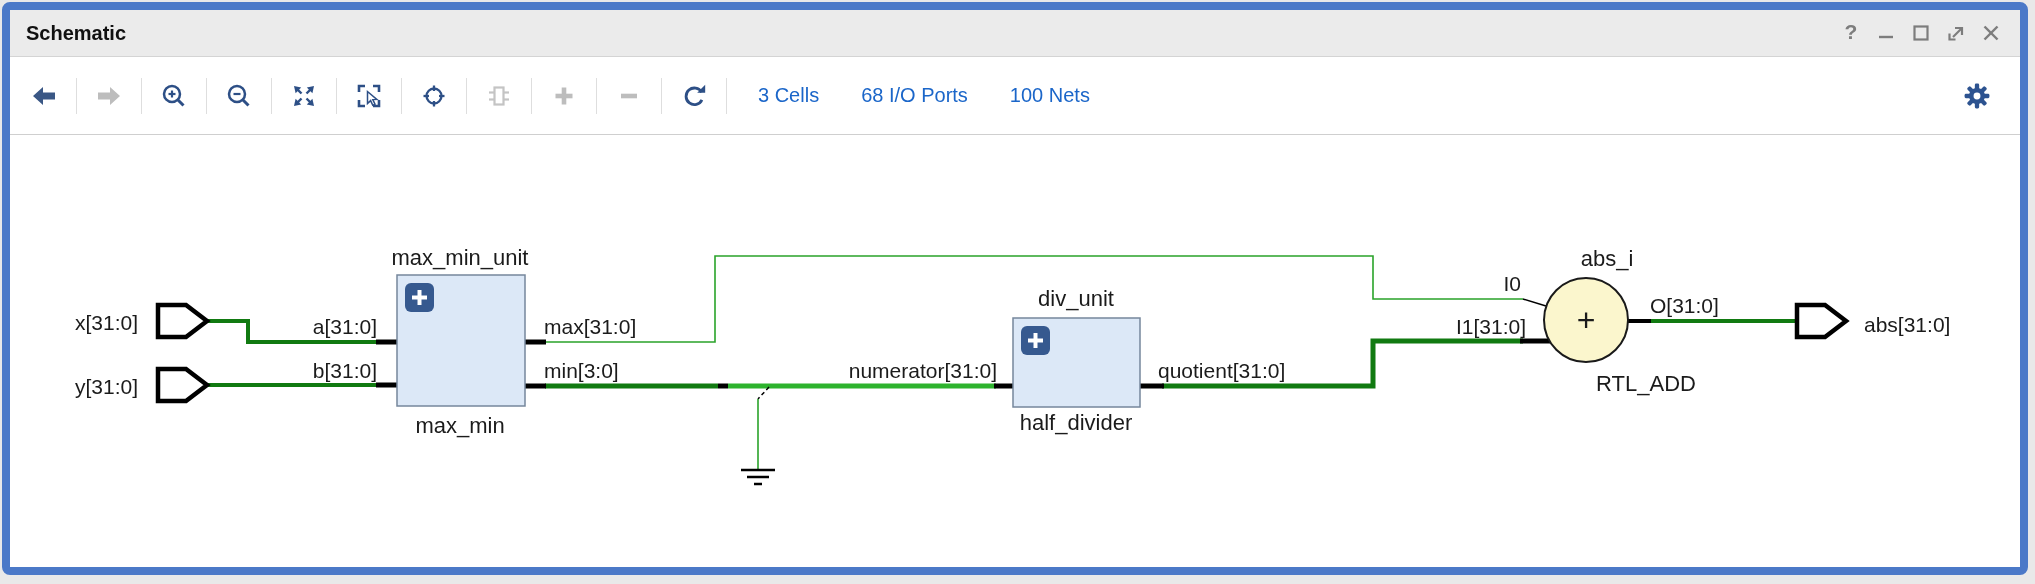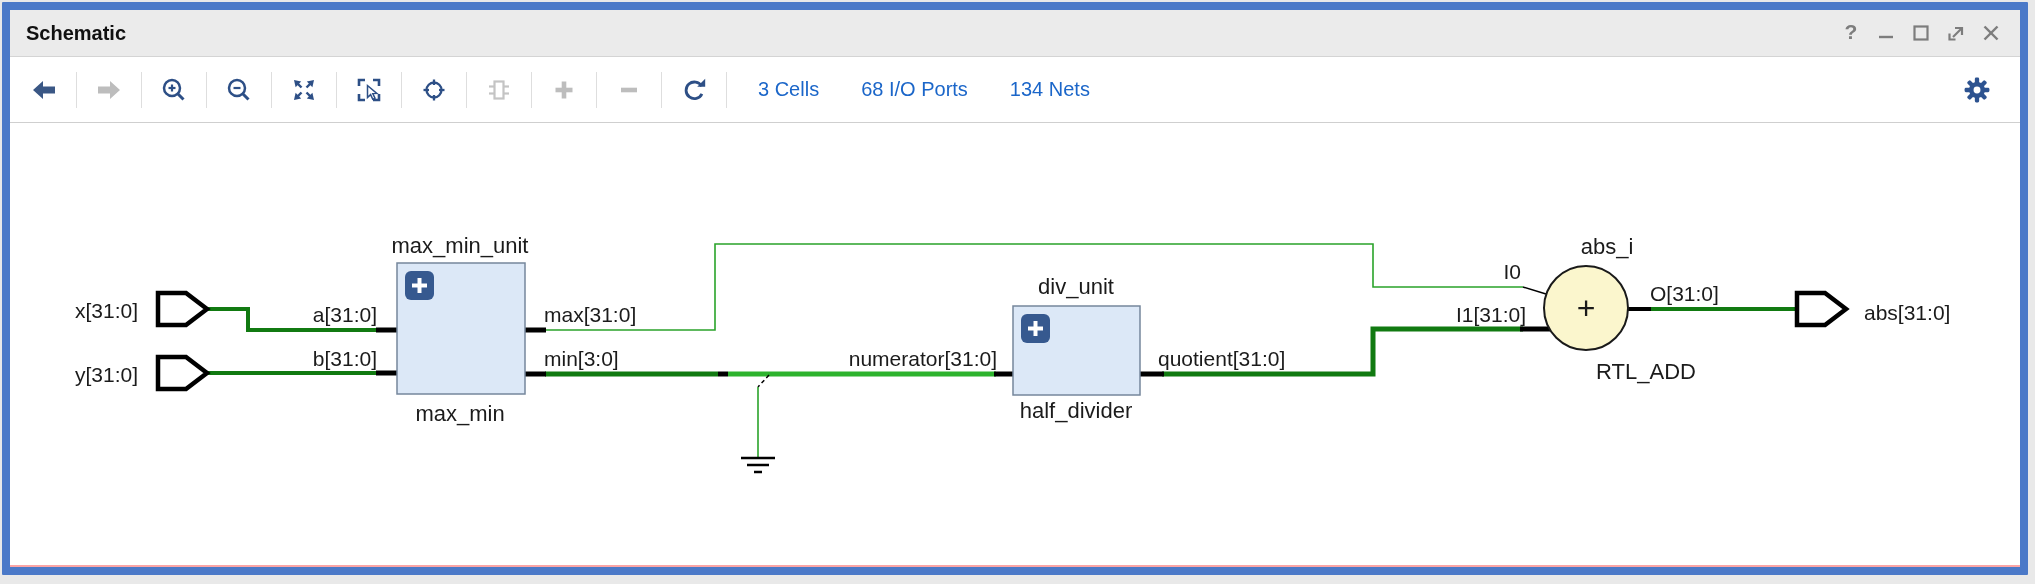--- a/index.html
+++ b/index.html
@@ -2,35 +2,35 @@
 <html style="--border-blue: #4b79c8; --titlebar-bg: #ebebeb; --link-blue: #1b66c9; --icon-blue: #2d4f86; --icon-slate: #3a5785; --icon-gray: #bdbdbd; --ctrl-gray: #7d7d7d; --wire-green: #117a11; --wire-bright: #2db32d; --wire-thin-green: #2aa32a; --block-fill: #dce8f7; --block-border: #76879c; --expand-blue: #36598f; --adder-fill: #fbf6cd;"><head>
 <meta charset="utf-8">
 <style>
   html,body{margin:0;padding:0;}
   body{
     width:2035px;height:584px;background:#e9e9e9;
     font-family:"Liberation Sans",sans-serif;overflow:hidden;position:relative;
   }
   .window{
     position:absolute;left:2px;top:2px;width:2010px;height:557px;
-    border:8px solid var(--border-blue);border-radius:1px;background:#fca5a5;overflow:hidden;
+    border:8px solid var(--border-blue);border-radius:8px;background:#fef9c3;overflow:hidden;
   }
   
   .titlebar{
     height:47px;background:var(--titlebar-bg);border-bottom:1px solid #d4d4d4;
     display:flex;align-items:center;padding:0 18px 0 16px;box-sizing:border-box;
   }
   .title{font-size:20px;font-weight:bold;color:#101010;}
   .controls{margin-left:auto;display:flex;align-items:center;gap:13px;}
   .ctrl{width:22px;height:22px;display:flex;align-items:center;justify-content:center;cursor:default;}
   .ctrl svg{display:block;}
   .ctrl text{font-family:"Liberation Sans",sans-serif;}
   
   .toolbar{
-    height:66px;background:#ffffff;border-bottom:1px solid #cfcfcf;
+    height:78px;background:#ffffff;border-bottom:1px solid #cfcfcf;
     display:flex;align-items:center;padding-left:12px;box-sizing:border-box;
   }
   .tbtn{width:44px;height:44px;display:flex;align-items:center;justify-content:center;border-radius:4px;}
   .sep{width:1px;height:36px;background:#dedede;margin:0 10px;flex:none;}
   .stat-link{font-size:20px;color:var(--link-blue);margin:0 21px;text-decoration:none;white-space:nowrap;}
   .gear-btn{margin-left:auto;margin-right:26px;width:34px;height:34px;display:flex;align-items:center;justify-content:center;}
   
   .canvas{position:relative;height:442px;background:#ffffff;}
   svg.schem{display:block;}
   .lbl{font-family:"Liberation Sans",sans-serif;font-size:21px;fill:#1b1b1b;}
@@ -195,21 +195,21 @@
     <span class="tbtn">
       <svg width="26" height="26" viewBox="0 0 26 26">
         <path d="M20.6,9.2 A8.3,8.3 0 1 0 20.9,16.8" fill="none" stroke="#2d4f86" stroke-width="2.8"></path>
         <polygon points="16.2,9.8 24.2,9.8 24.2,1.8" fill="#2d4f86"></polygon>
       </svg>
     </span>
     <span class="sep"></span>
 
     <a class="stat-link" href="#">3 Cells</a>
     <a class="stat-link" href="#">68 I/O Ports</a>
-    <a class="stat-link" href="#">134 Nets</a>
+    <a class="stat-link" href="#">100 Nets</a>
 
     <span class="gear-btn">
       <svg width="28" height="28" viewBox="0 0 26 26">
         <g fill="#2d5390">
           <rect x="11" y="1.5" width="4" height="7" rx="1.2"></rect>
           <rect x="11" y="1.5" width="4" height="7" rx="1.2" transform="rotate(45 13 13)"></rect>
           <rect x="11" y="1.5" width="4" height="7" rx="1.2" transform="rotate(90 13 13)"></rect>
           <rect x="11" y="1.5" width="4" height="7" rx="1.2" transform="rotate(135 13 13)"></rect>
           <rect x="11" y="1.5" width="4" height="7" rx="1.2" transform="rotate(180 13 13)"></rect>
           <rect x="11" y="1.5" width="4" height="7" rx="1.2" transform="rotate(225 13 13)"></rect>

